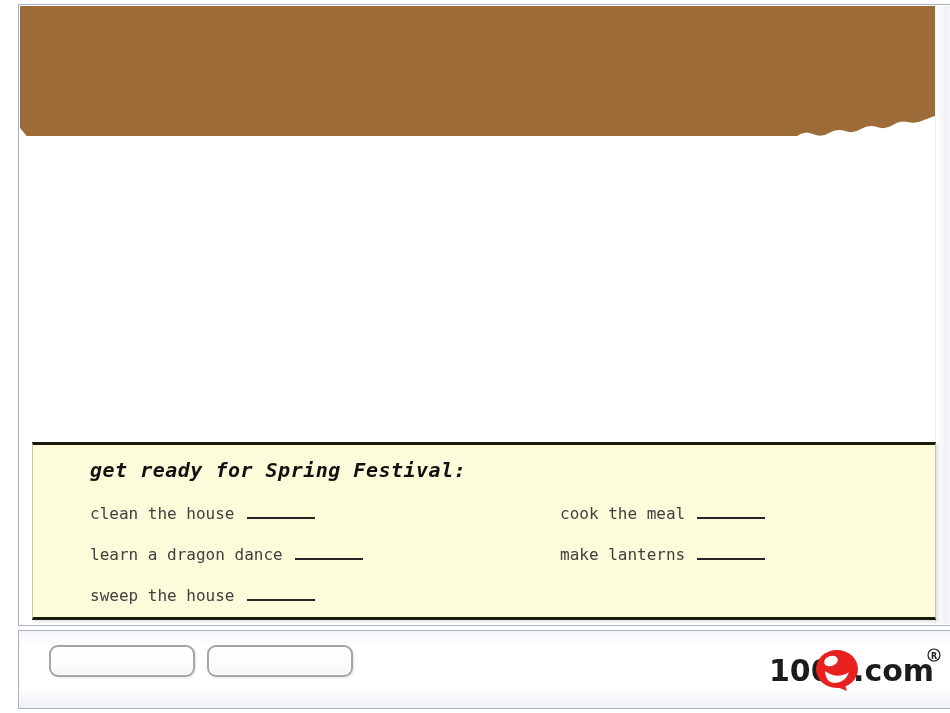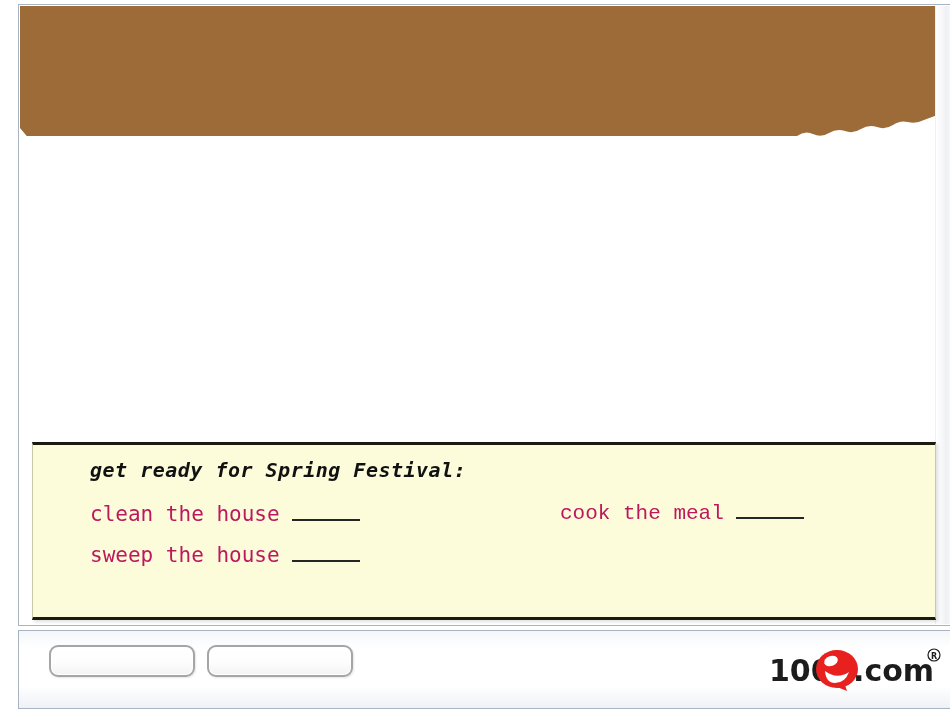--- a/index.html
+++ b/index.html
@@ -108,31 +108,30 @@
   }
   .task-row {
     display: flex;
     height: 41px;
     align-items: center;
   }
   .task-item {
     display: flex;
     align-items: baseline;
     font-family: "DejaVu Sans Mono", monospace;
-    font-size: 21px;
-    color: #be185d;
+    font-size: 16px;
+    color: #404040;
     white-space: nowrap;
   }
   .task-item.col-left {
     margin-left: 57px;
     width: 470px;
   }
   .task-item.col-right {
     margin-left: 0;
-    font-family: Liberation Mono, monospace;
   }
   .task-label {
     display: inline-block;
   }
   .blank-line {
     display: inline-block;
     width: 68px;
     margin-left: 12px;
     border-bottom: 2px solid #262626;
     height: 13px;
@@ -226,20 +225,30 @@
           <div class="task-item col-left">
             <span class="task-label">clean the house</span>
             <span class="blank-line"></span>
           </div>
           <div class="task-item col-right">
             <span class="task-label">cook the meal</span>
             <span class="blank-line"></span>
           </div>
         </div>
 
+        <div class="task-row">
+          <div class="task-item col-left">
+            <span class="task-label">learn a dragon dance</span>
+            <span class="blank-line"></span>
+          </div>
+          <div class="task-item col-right">
+            <span class="task-label">make lanterns</span>
+            <span class="blank-line"></span>
+          </div>
+        </div>
 
         <div class="task-row">
           <div class="task-item col-left">
             <span class="task-label">sweep the house</span>
             <span class="blank-line"></span>
           </div>
         </div>
 
       </div>
     </div>

